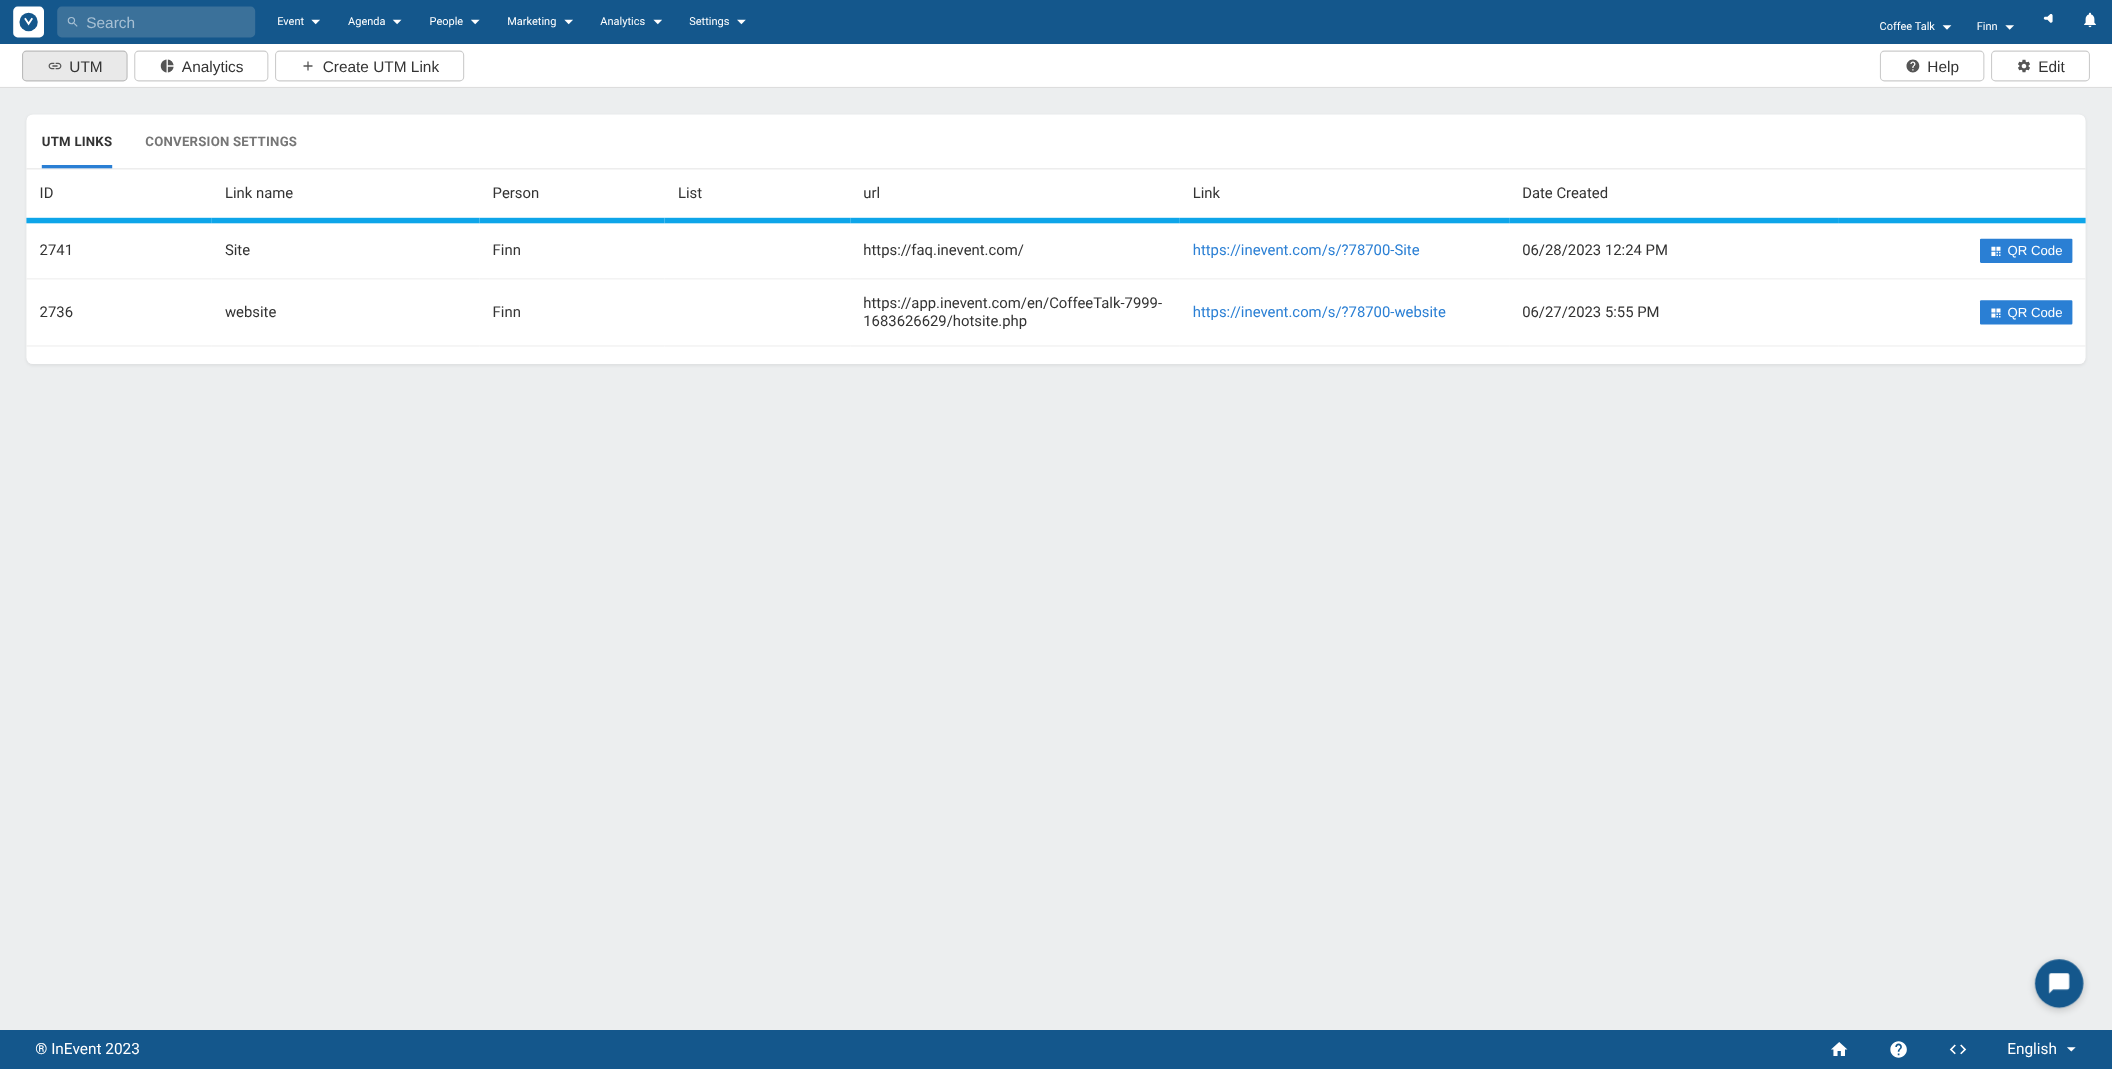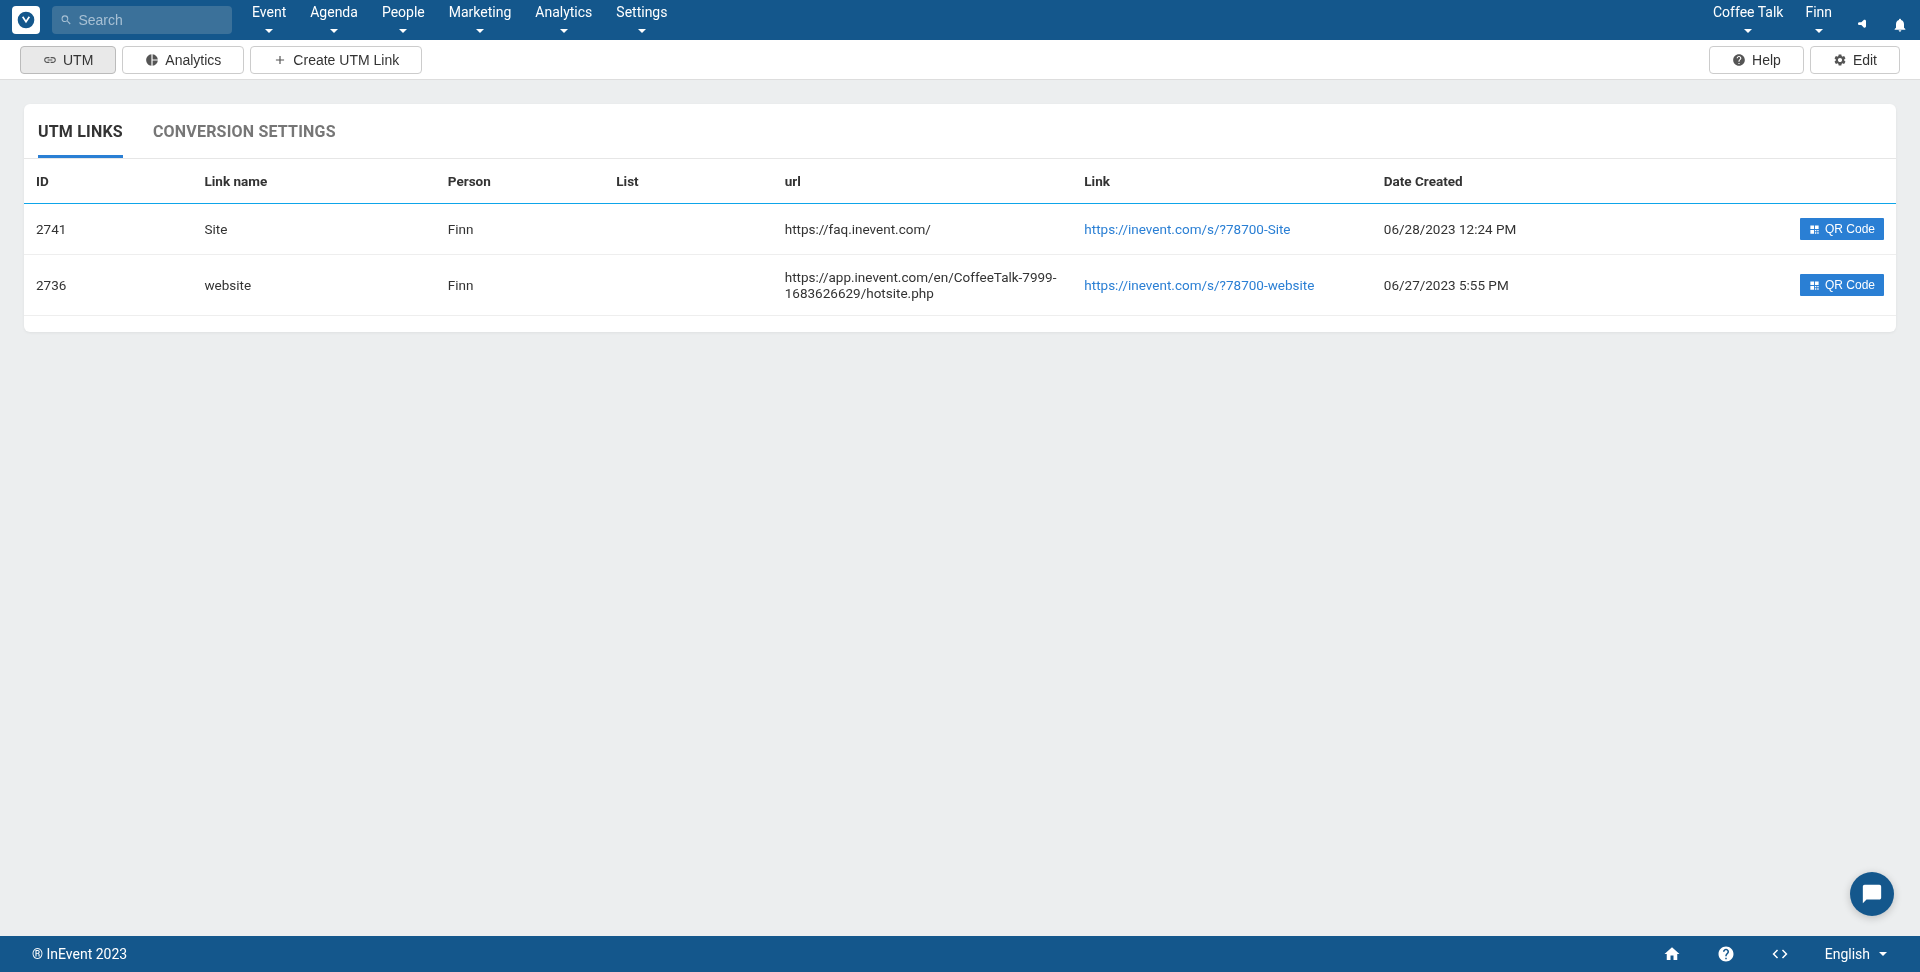--- a/index.html
+++ b/index.html
@@ -45,21 +45,21 @@
   .search-wrap input {
     background: transparent;
     border: none;
     outline: none;
     color: #fff;
     font-size: 14px;
     width: 100%;
   }
   .search-wrap input::placeholder { color: #a7c0d4; }
   .nav-menu { display: flex; gap: 24px; align-items: center; }
-  .nav-item { display: flex; align-items: center; gap: 6px; cursor: pointer; font-size: 14px; flex-direction: column; }
+  .nav-item { display: flex; align-items: center; gap: 6px; cursor: pointer; font-size: 10px; }
   .nav-item svg { width: 10px; height: 10px; fill: #fff; }
   .nav-spacer { flex: 1; }
   .nav-right { display: flex; align-items: flex-end; gap: 22px; }
   .nav-icon { cursor: pointer; }
   .nav-icon svg { width: 16px; height: 16px; fill: #fff; }
 
   
   .toolbar {
     background: #fff;
     border-bottom: 1px solid #ddd;
@@ -93,21 +93,21 @@
     box-shadow: 0 1px 3px rgba(0,0,0,0.06);
     padding-bottom: 16px;
   }
   .tabs {
     display: flex;
     gap: 30px;
     padding: 18px 14px 0 14px;
     border-bottom: 1px solid #e6e6e6;
   }
   .tab {
-    font-size: 16px;
+    font-size: 12px;
     font-weight: 700;
     color: #767676;
     padding-bottom: 14px;
     cursor: pointer;
     letter-spacing: 0.2px;
   }
   .tab.active {
     color: #333;
     border-bottom: 3px solid #2a7fd4;
   }
@@ -116,21 +116,21 @@
     width: 100%;
     border-collapse: collapse;
     table-layout: fixed;
   }
   table.data th, table.data td {
     text-align: left;
     padding: 14px 12px;
     font-size: 13.5px;
     vertical-align: middle;
   }
-  table.data th { font-weight: 700; color: #333; border-bottom: 1px solid #0ea5e9; }
+  table.data th { font-weight: 400; color: #333; border-bottom: 5px solid #0ea5e9; }
   table.data tbody tr { border-bottom: 1px solid #eee; }
   table.data .col-id { width: 9%; }
   table.data .col-name { width: 13%; }
   table.data .col-person { width: 9%; }
   table.data .col-list { width: 9%; }
   table.data .col-url { width: 16%; }
   table.data .col-link { width: 16%; }
   table.data .col-date { width: 16%; }
   table.data .col-qr { width: 12%; text-align: right; }
   .link-text { color: #2a7fd4; cursor: pointer; }

